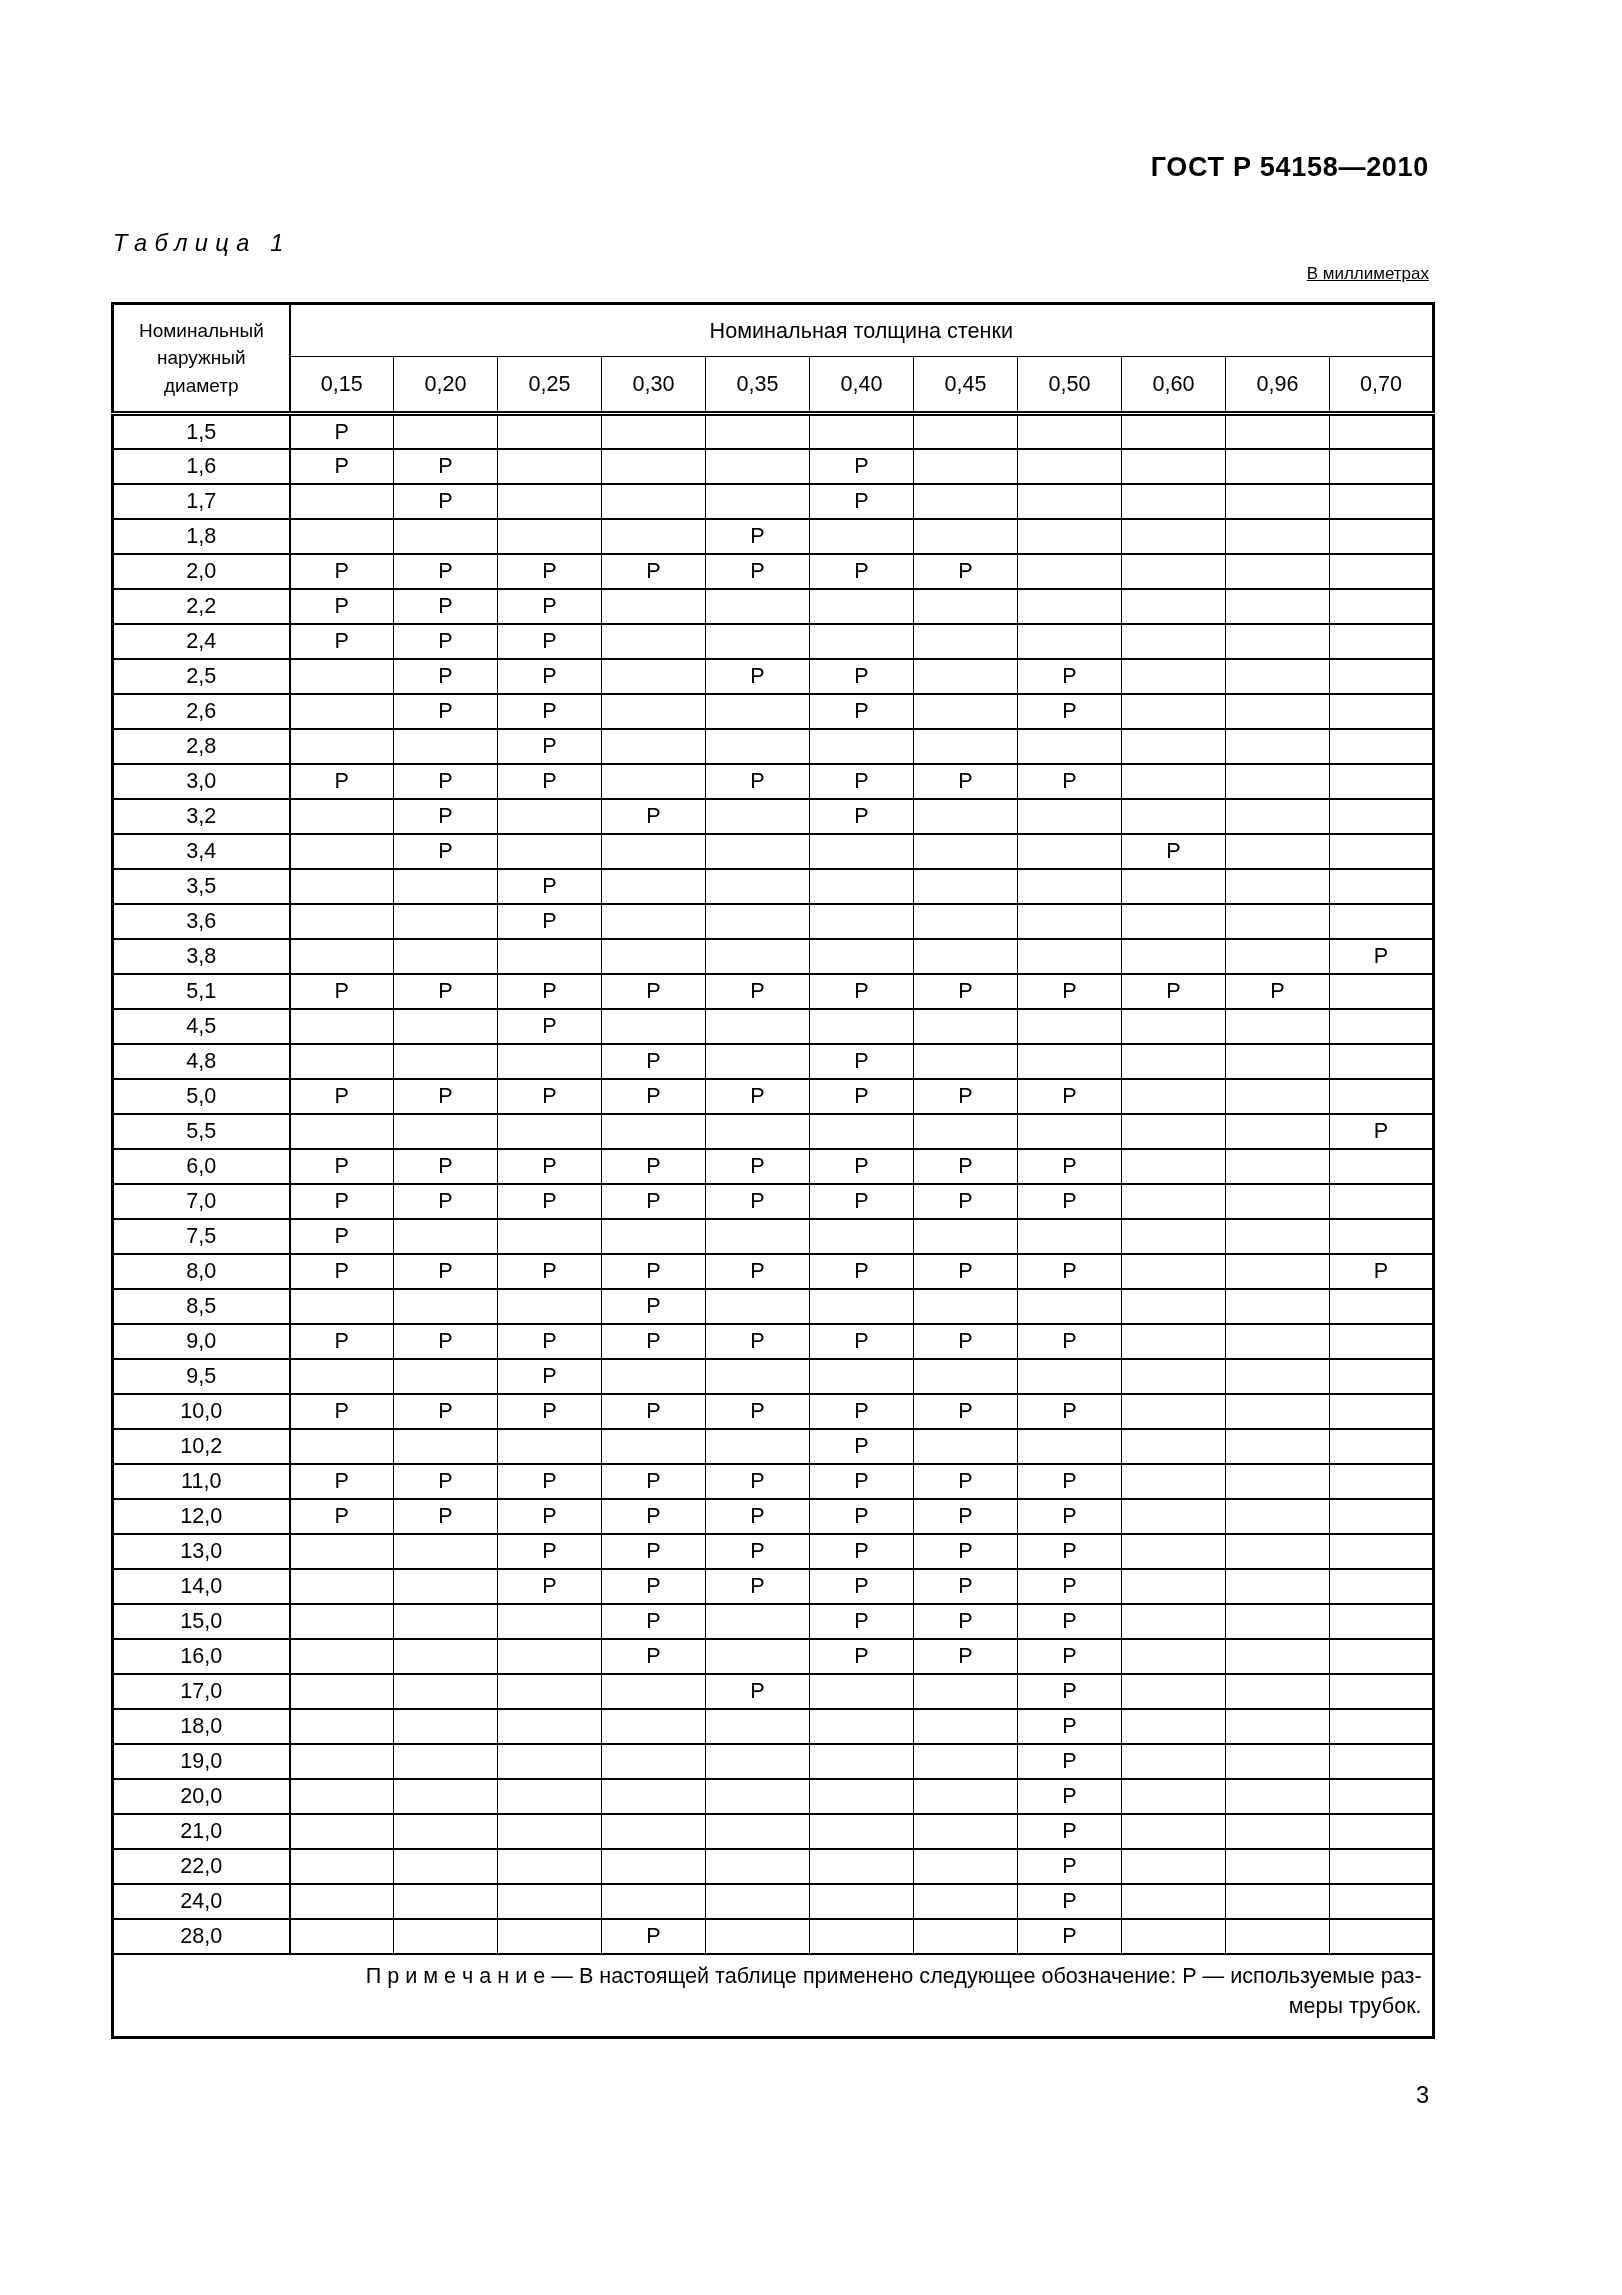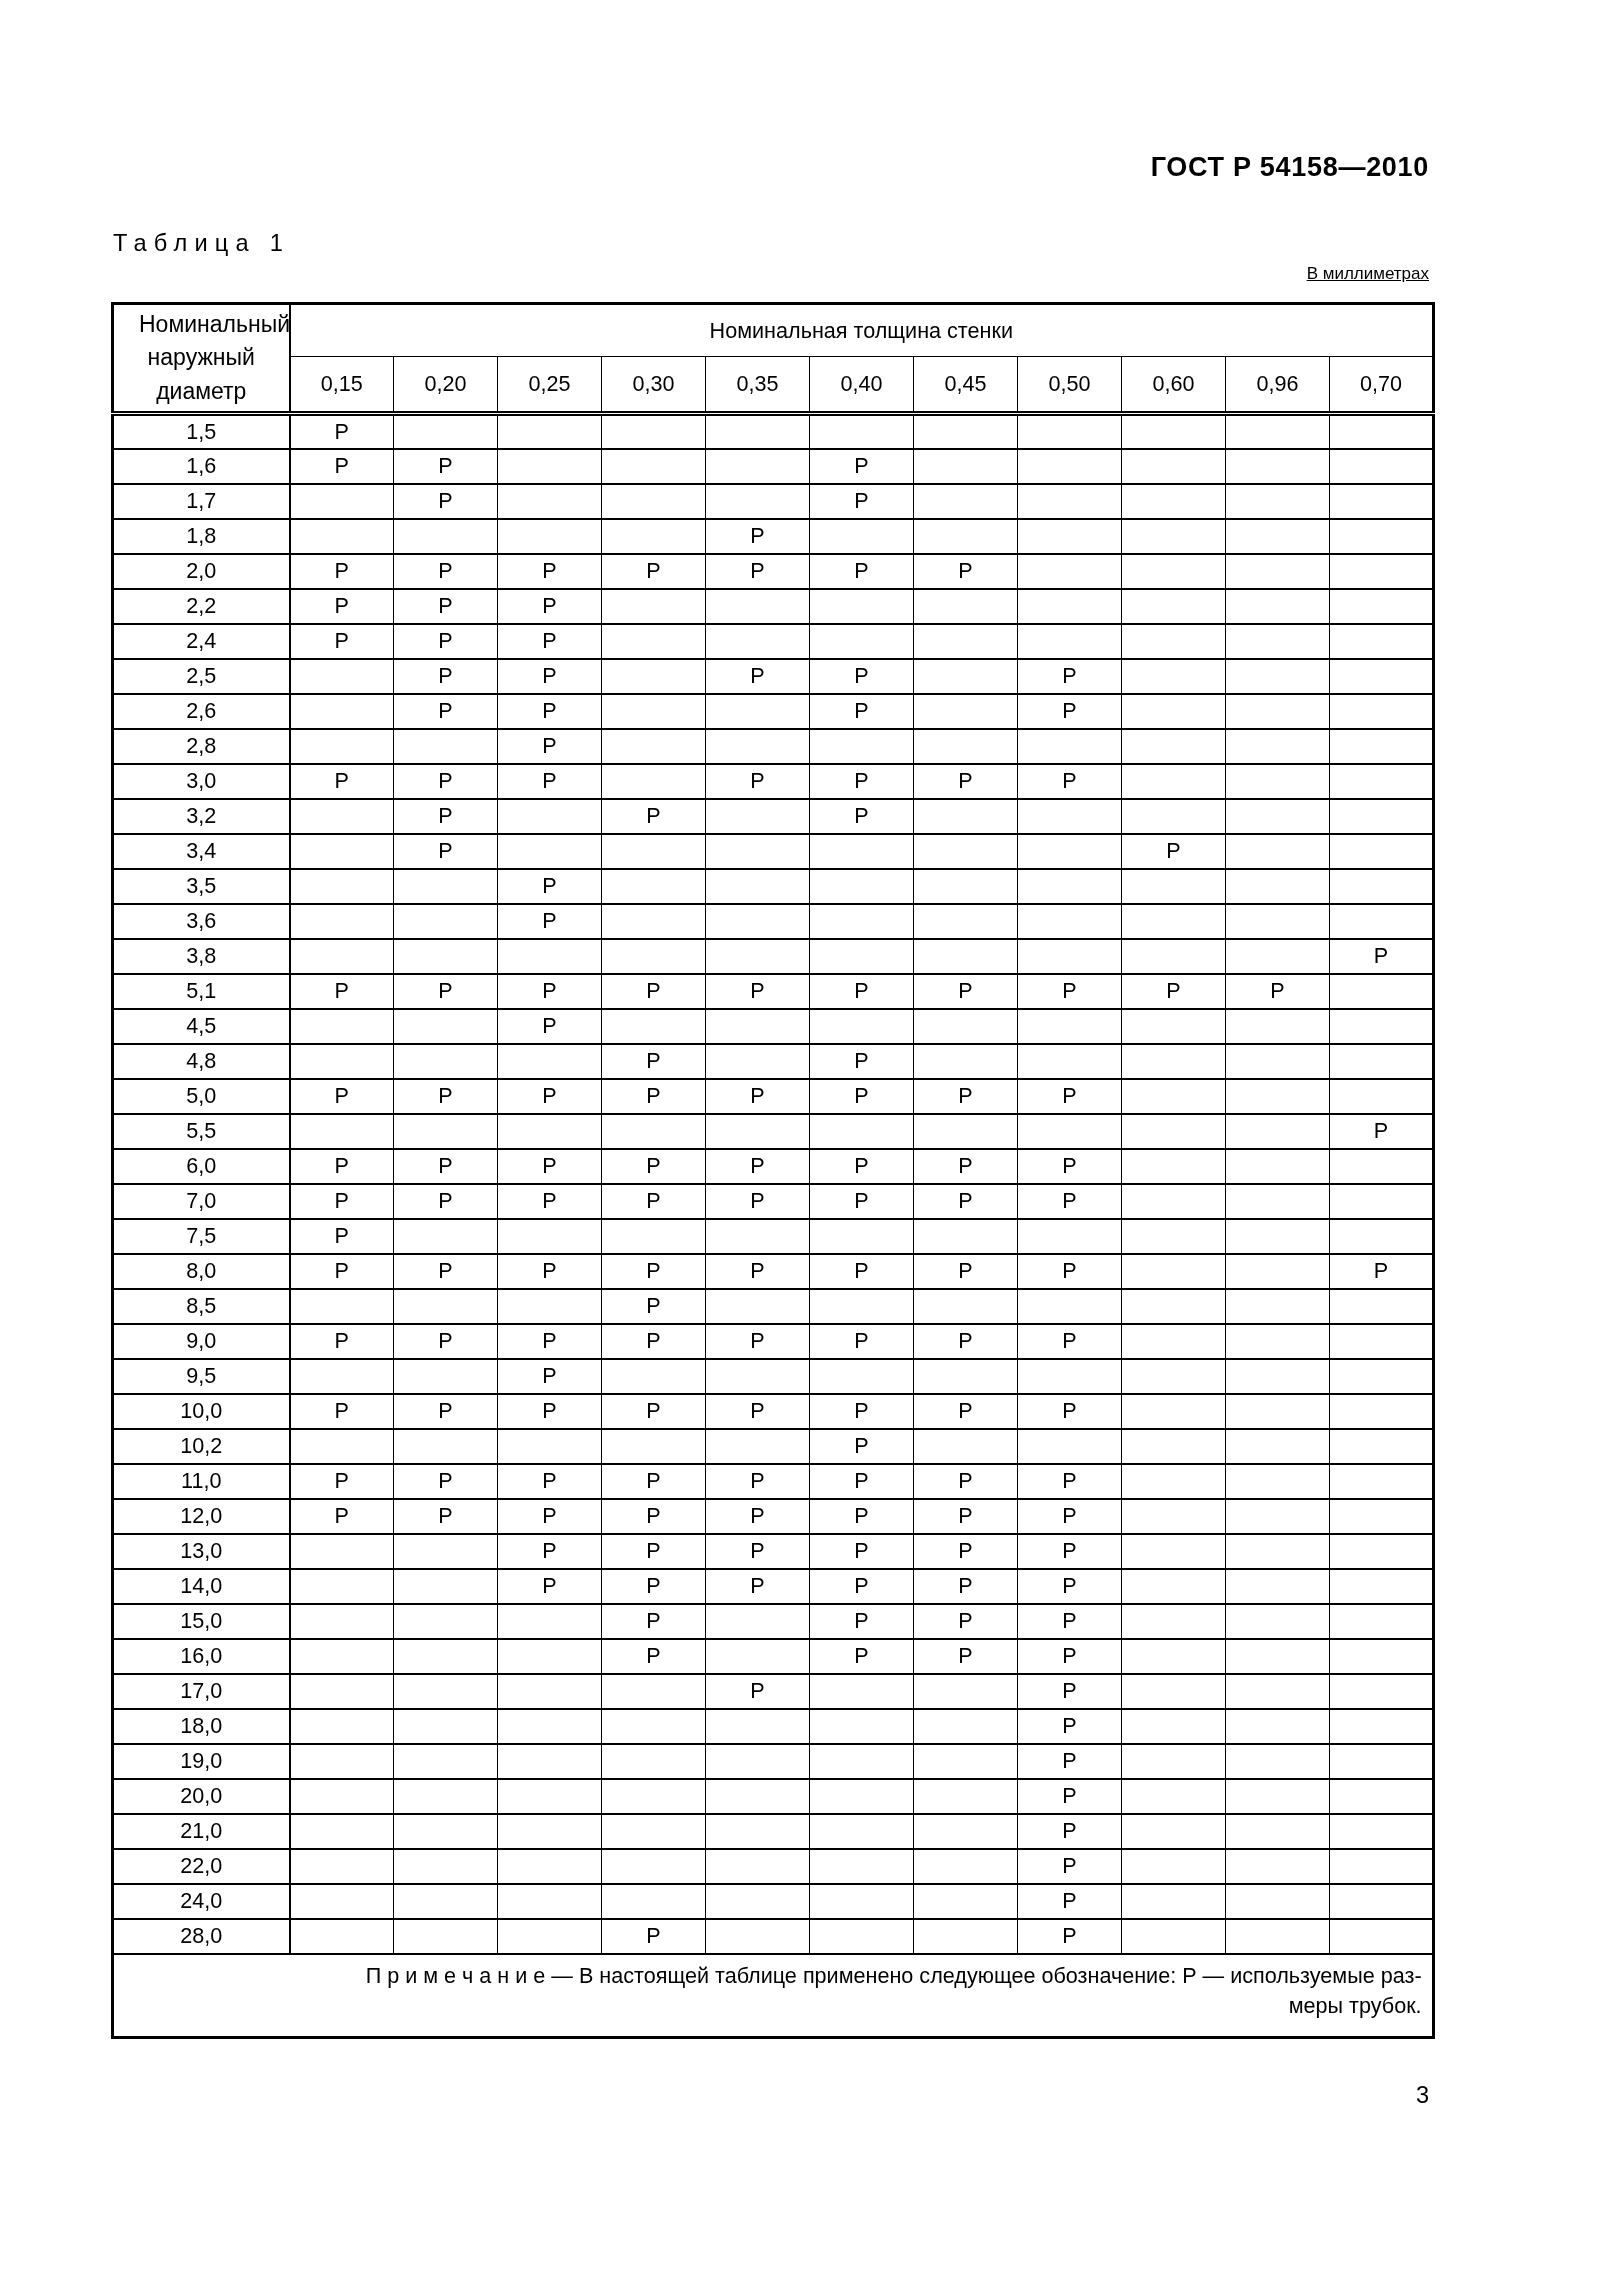--- a/index.html
+++ b/index.html
@@ -25,20 +25,21 @@
     letter-spacing: 0.7px;
     white-space: nowrap;
   }
   .table-caption {
     position: absolute;
     top: 230px;
     left: 113px;
     font-size: 23.6px;
     letter-spacing: 7.2px;
     white-space: nowrap;
+    font-style: italic;
   }
   .units-label {
     position: absolute;
     top: 264px;
     right: 194px;
     font-size: 17px;
     white-space: nowrap;
     text-decoration: underline;
   }
   table.size-table {
@@ -54,21 +55,21 @@
     border: 1.3px solid #000;
     padding: 0;
     text-align: center;
     vertical-align: middle;
     font-weight: normal;
     font-size: 21.6px;
   }
   .size-table thead th.diam-h {
     border-right: 2px solid #000;
     border-bottom: 5.2px double #000;
-    font-size: 23px;
+    font-size: 19px;
     line-height: 1.45;
     padding: 0 25px;
   }
   .size-table thead th.span-h {
     height: 51px;
     border-bottom: 1.3px solid #000;
     font-size: 21.6px;
   }
   .size-table thead th.thv {
     height: 54px;

